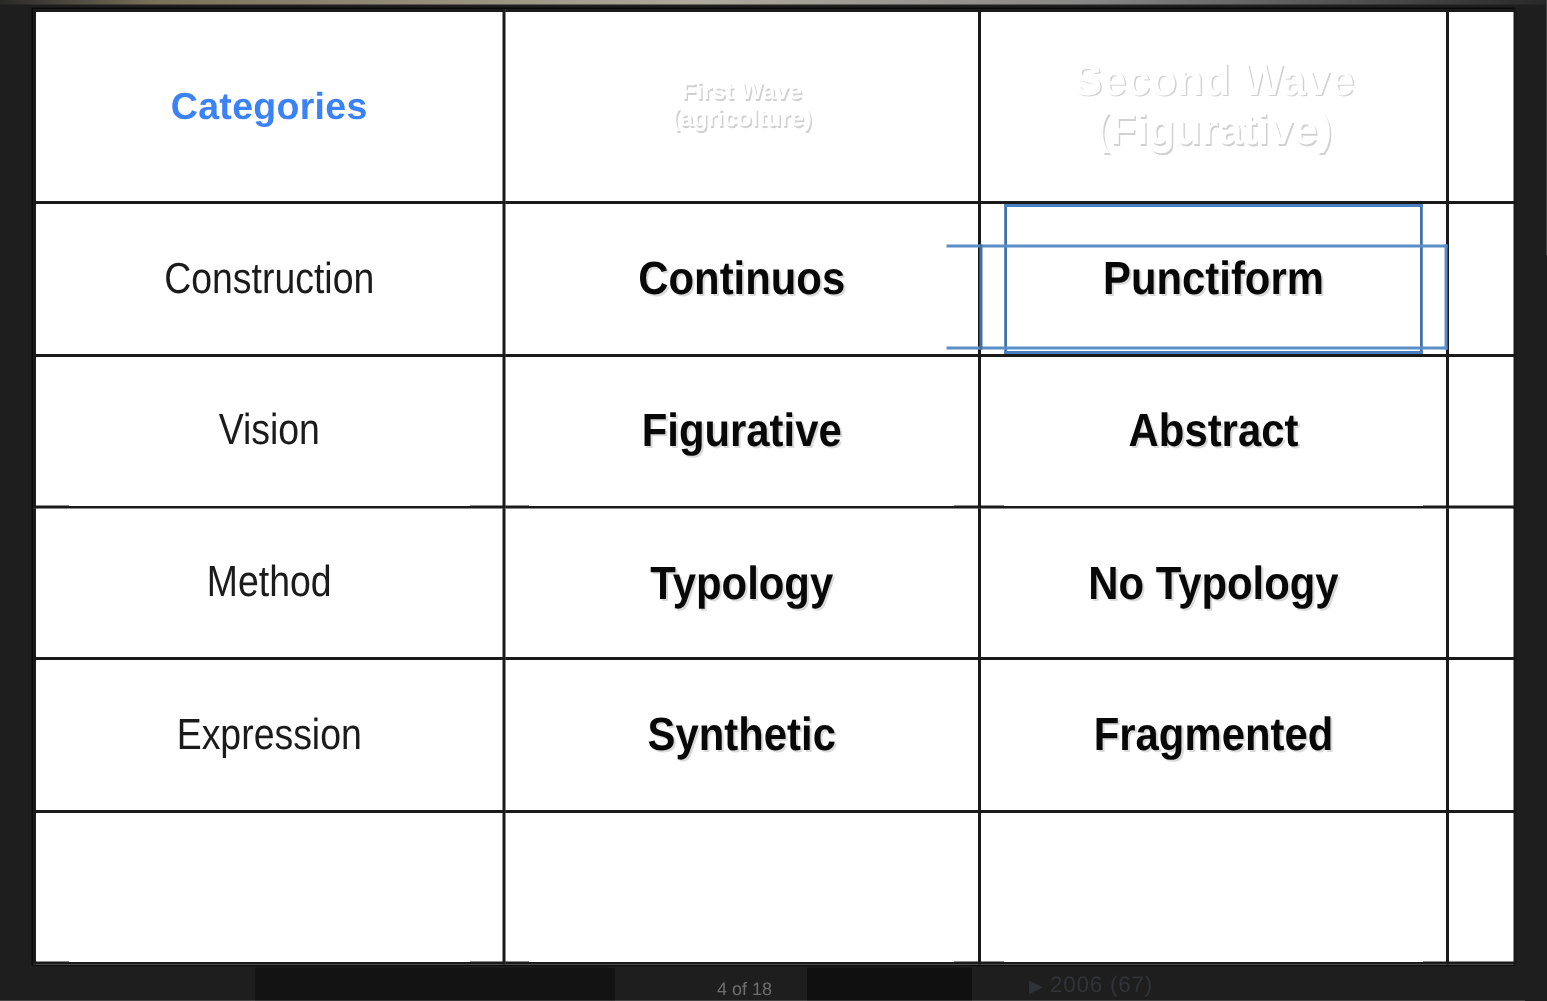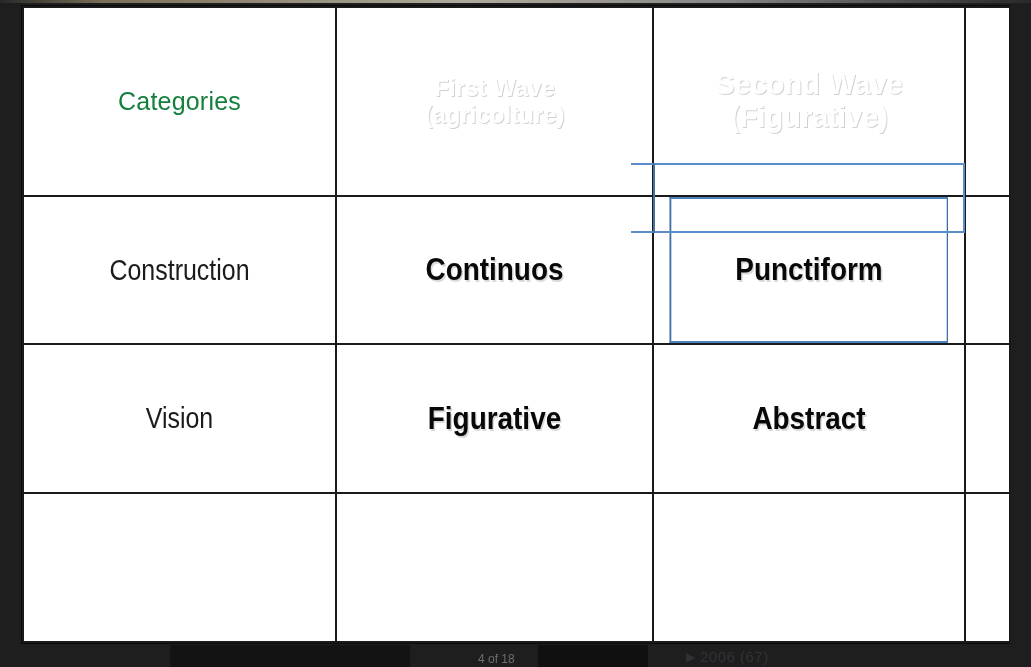--- a/index.html
+++ b/index.html
@@ -82,32 +82,32 @@
   }
   col.c-categories { width: 313px; }
   col.c-first      { width: 317px; }
   col.c-second     { width: 312px; }
   col.c-extra      { width: 45px; }
 
   
   tr.header-row td { height: 88px; }
   td.th-categories {
     background: #f2f5fc;
-    color: #15803d;
-    font-weight: normal;
+    color: #3b82f6;
+    font-weight: bold;
     font-size: 25px;
     font-family: "Liberation Sans", sans-serif;
     letter-spacing: .2px;
     margin-left: 17px;
   }
   td.th-first {
     background: #5bba82;
     color: #ffffff;
     font-weight: bold;
-    font-size: 24px;
+    font-size: 16px;
     line-height: 1.15;
     text-shadow: 1px 1px 0 rgba(0,0,0,.18);
   }
   td.th-second {
     background: #c1705a;
     color: #ffffff;
     font-weight: bold;
     font-size: 29px;
     line-height: 1.15;
     text-shadow: 1px 1px 0 rgba(0,0,0,.18);
@@ -204,21 +204,33 @@
       </tr>
 
 
       <tr class="data-row">
         <td class="cat-cell">Vision</td>
         <td class="val-cell">Figurative</td>
         <td class="val-cell">Abstract</td>
         <td class="extra-cell"></td>
       </tr>
 
-
+      <tr class="data-row">
+        <td class="cat-cell">Method</td>
+        <td class="val-cell">Typology</td>
+        <td class="val-cell">No Typology</td>
+        <td class="extra-cell"></td>
+      </tr>
+
+      <tr class="data-row">
+        <td class="cat-cell">Expression</td>
+        <td class="val-cell">Synthetic</td>
+        <td class="val-cell">Fragmented</td>
+        <td class="extra-cell"></td>
+      </tr>
 
       <tr class="empty-row">
         <td class="cat-cell"></td>
         <td class="val-cell"></td>
         <td class="val-cell"></td>
         <td class="extra-cell"></td>
       </tr>
 
     </tbody>
   </table>

